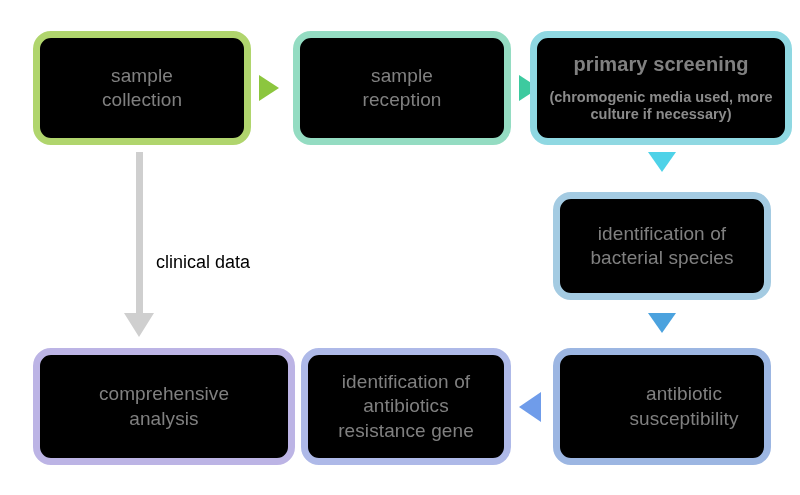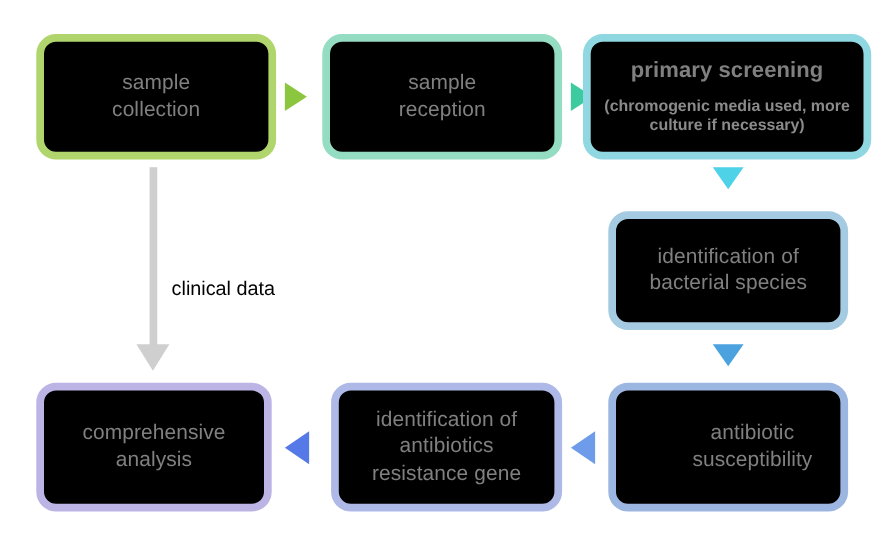--- a/index.html
+++ b/index.html
@@ -57,21 +57,21 @@
     font-size: 20px;
   }
 
   
   #node-sample-collection      { left: 33px;  top: 31px;  width: 218px; height: 114px; border-color: #b0d56d; }
   #node-sample-reception       { left: 293px; top: 31px;  width: 218px; height: 114px; border-color: #94dcc2; }
   #node-primary-screening      { left: 530px; top: 31px;  width: 262px; height: 114px; border-color: #8fd8e2; font-weight: bold; }
   #node-identification-species { left: 553px; top: 192px; width: 218px; height: 108px; border-color: #a4cbe2; }
   #node-antibiotic-susceptibility { left: 553px; top: 348px; width: 218px; height: 117px; border-color: #9cb6e2; padding-left: 44px; }
   #node-resistance-gene        { left: 301px; top: 348px; width: 210px; height: 117px; border-color: #aeb9e8; }
-  #node-comprehensive-analysis { left: 33px;  top: 348px; width: 214px; height: 117px; border-color: #bcb4e5; }
+  #node-comprehensive-analysis { left: 33px;  top: 348px; width: 262px; height: 117px; border-color: #bcb4e5; }
 
   
   .arrow-tri {
     position: absolute;
     width: 0;
     height: 0;
   }
   .arrow-right {
     border-top: 13px solid transparent;
     border-bottom: 13px solid transparent;

